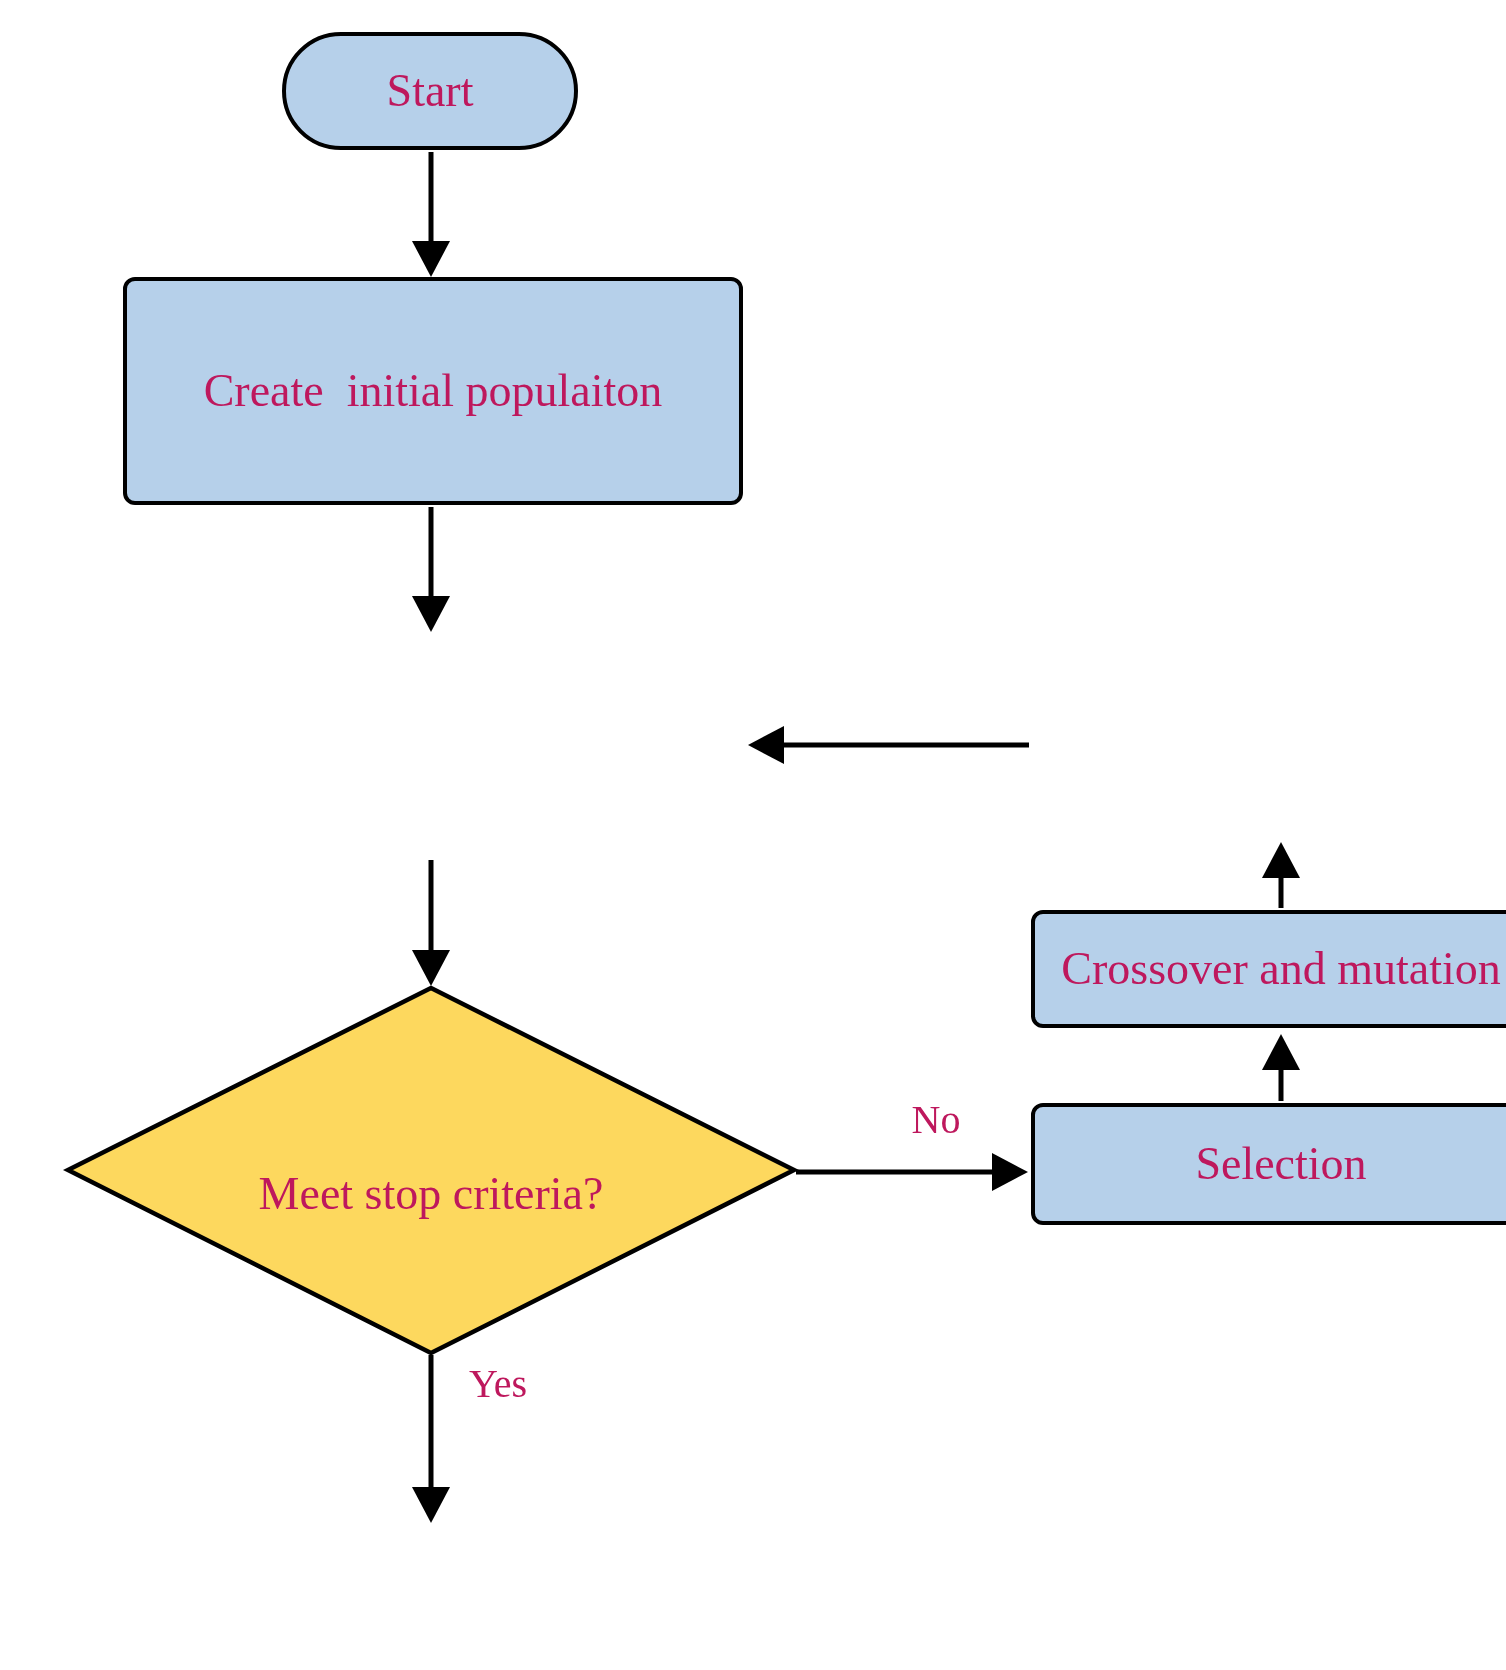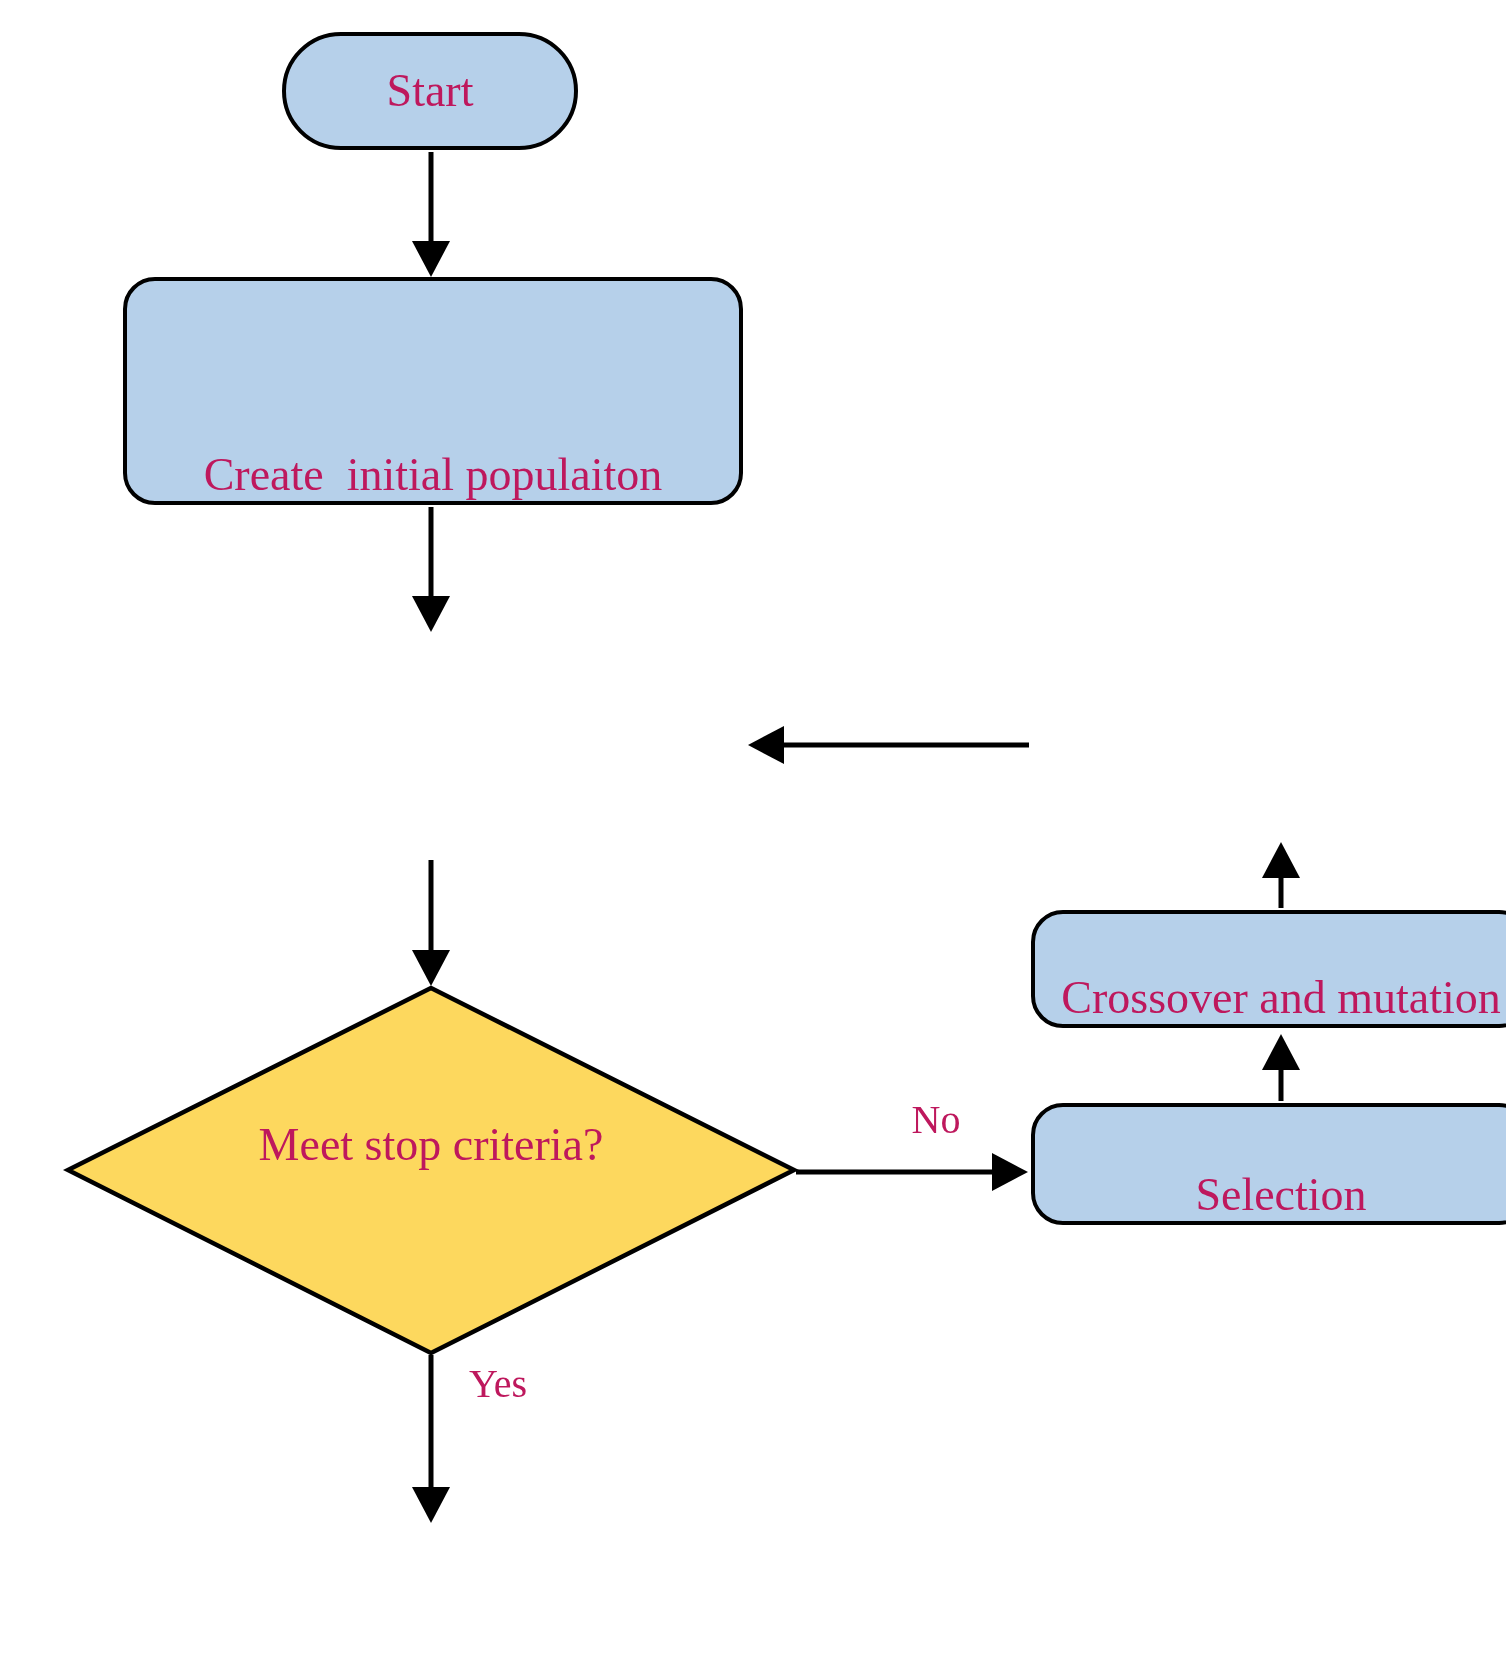--- a/index.html
+++ b/index.html
@@ -14,36 +14,36 @@
   }
   .layer{position:absolute;left:0;top:0;width:1506px;height:1670px;}
   .node{
     position:absolute;
     box-sizing:border-box;
     background:var(--process-fill,#B6D0EA);
     border:4px solid var(--stroke,#000);
     display:flex;align-items:center;justify-content:center;
   }
   .terminator{border-radius:60px;}
-  .process{border-radius:32px;align-items:flex-end;}
+  .process{border-radius:12px;}
   .nlabel{
     font-size:46px;
     line-height:1.1;
     white-space:pre;
     text-align:center;
   }
   .floatlabel{
     position:absolute;
     font-size:40px;
     text-align:center;
     white-space:pre;
   }
   .dlabel{
     position:absolute;
-    display:flex;align-items:flex-start;justify-content:center;
+    display:flex;align-items:flex-end;justify-content:center;
     font-size:46px;
     white-space:pre;
   }
   svg line{stroke:var(--stroke,#000);stroke-width:5;}
   svg polygon.head{fill:var(--stroke,#000);stroke:none;}
   svg polygon.diamond{
     fill:var(--decision-fill,#FDD85E);
     stroke:var(--stroke,#000);
     stroke-width:4.5;
   }

